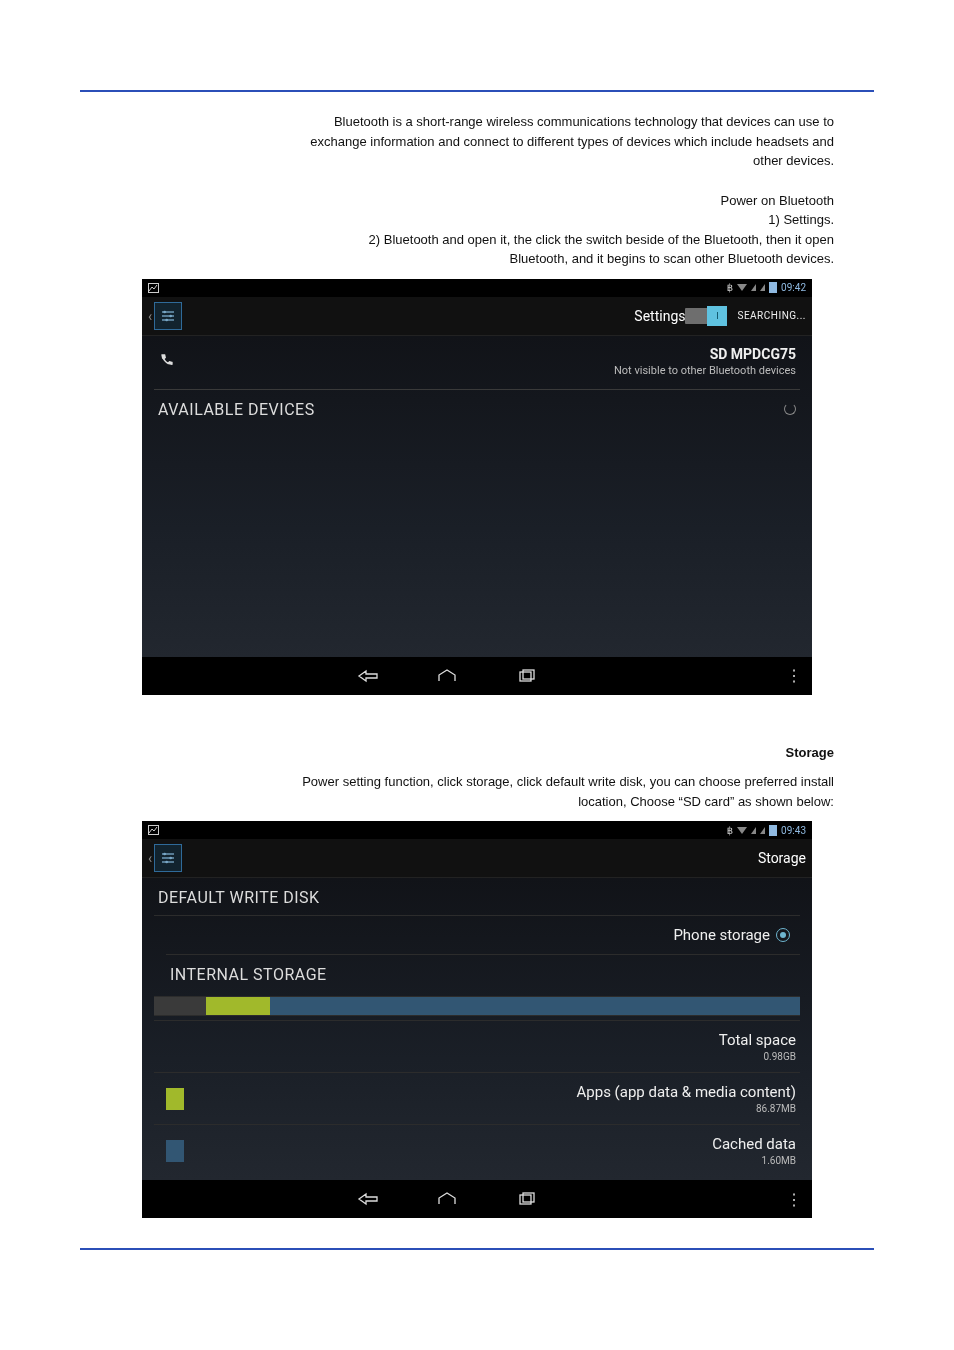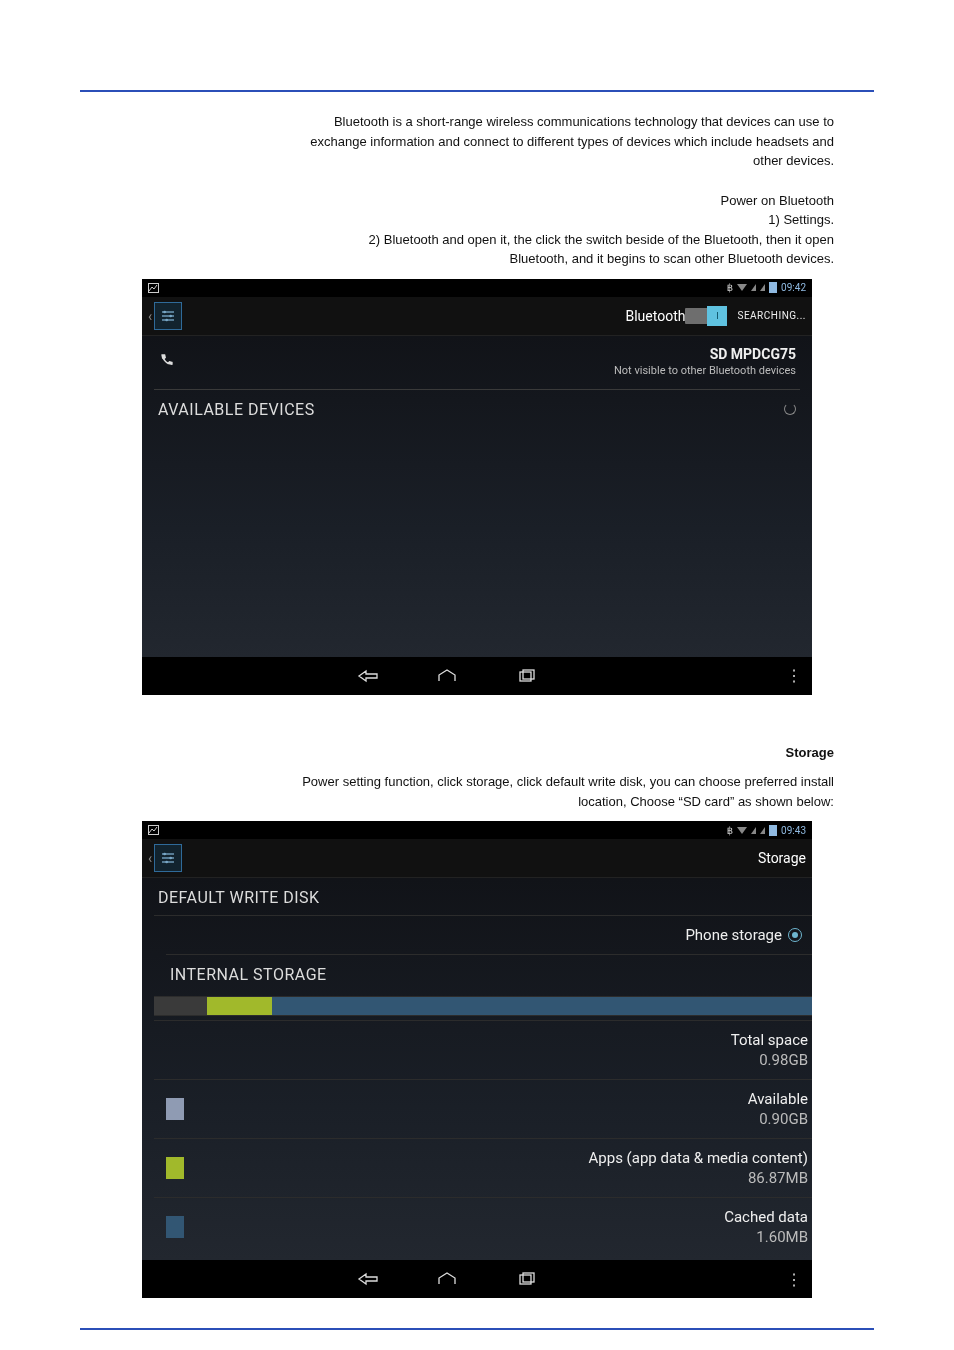--- a/index.html
+++ b/index.html
@@ -167,31 +167,31 @@
   }
   .nav-btn { width: 80px; text-align:center; color:#ccc; }
   .nav-overflow {
     position:absolute; right:8px; top:0; height:100%;
     display:flex;align-items:center;color:#ccc;font-size:16px;
     letter-spacing:2px;
   }
   
   .content2 {
     background: linear-gradient(#111318 0%, #1a1f27 60%, #22272f 100%);
-    padding: 0 0 4px 12px;
+    padding: 0 12px 4px 12px;
     box-sizing: border-box;
   }
   .list-row {
     padding: 10px 4px;
     border-top: 1px solid #2c2c2c;
     display:flex; align-items:center;
   }
   .list-row:first-child { border-top:none; padding-top:12px;}
   .list-title { font-size: 15px; color: #efefef; }
-  .list-sub { font-size: 15px; color: #bbb; margin-top: 2px; }
+  .list-sub { font-size: 10px; color: #bbb; margin-top: 2px; }
   .list-block {
     width: 18px; height: 22px;
     margin-right: 14px;
     margin-left: 12px;
   }
   .indent-row { padding-left: 0; }
   .storage-bar {
     height: 18px;
     display:flex;
     border-top: 1px solid #2c2c2c;
@@ -249,21 +249,21 @@
       <span class="ab-iconbox">
         <svg class="ab-settings-svg" viewBox="0 0 24 24">
             <rect x="3" y="5" width="18" height="2" fill="#79a8c7"></rect>
             <rect x="3" y="11" width="18" height="2" fill="#79a8c7"></rect>
             <rect x="3" y="17" width="18" height="2" fill="#79a8c7"></rect>
             <circle cx="7" cy="6" r="2" fill="#79a8c7"></circle>
             <circle cx="16" cy="12" r="2" fill="#79a8c7"></circle>
             <circle cx="10" cy="18" r="2" fill="#79a8c7"></circle>
           </svg>
       </span>
-      <span class="ab-title">Bluetooth</span>
+      <span class="ab-title">Settings</span>
       <div class="ab-right">
         <div class="toggle">
           <div class="toggle-knob">I</div>
         </div>
         <span class="ab-status-text">SEARCHING...</span>
       </div>
     </div>
 
     <div class="content">
       <div class="row">
@@ -375,27 +375,20 @@
         <div class="seg3"></div>
       </div>
 
       <div class="list-row">
         <div style="flex:1;">
           <div class="list-title">Total space</div>
           <div class="list-sub">0.98GB</div>
         </div>
       </div>
 
-      <div class="list-row indent-row">
-        <div class="list-block" style="background:#8f9bb3"></div>
-        <div style="flex:1;">
-          <div class="list-title">Available</div>
-          <div class="list-sub">0.90GB</div>
-        </div>
-      </div>
 
       <div class="list-row indent-row">
         <div class="list-block" style="background:#a1b92b;"></div>
         <div style="flex:1;">
           <div class="list-title">Apps (app data &amp; media content)</div>
           <div class="list-sub">86.87MB</div>
         </div>
       </div>
 
       <div class="list-row indent-row">

